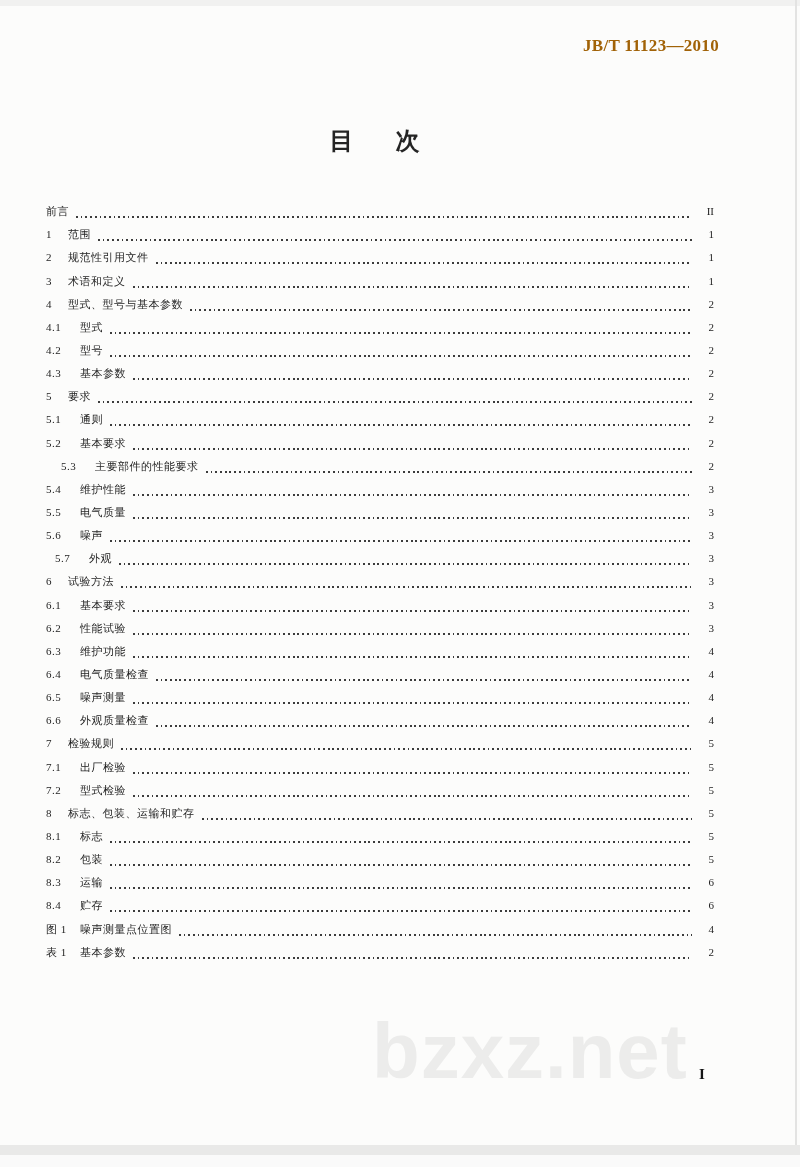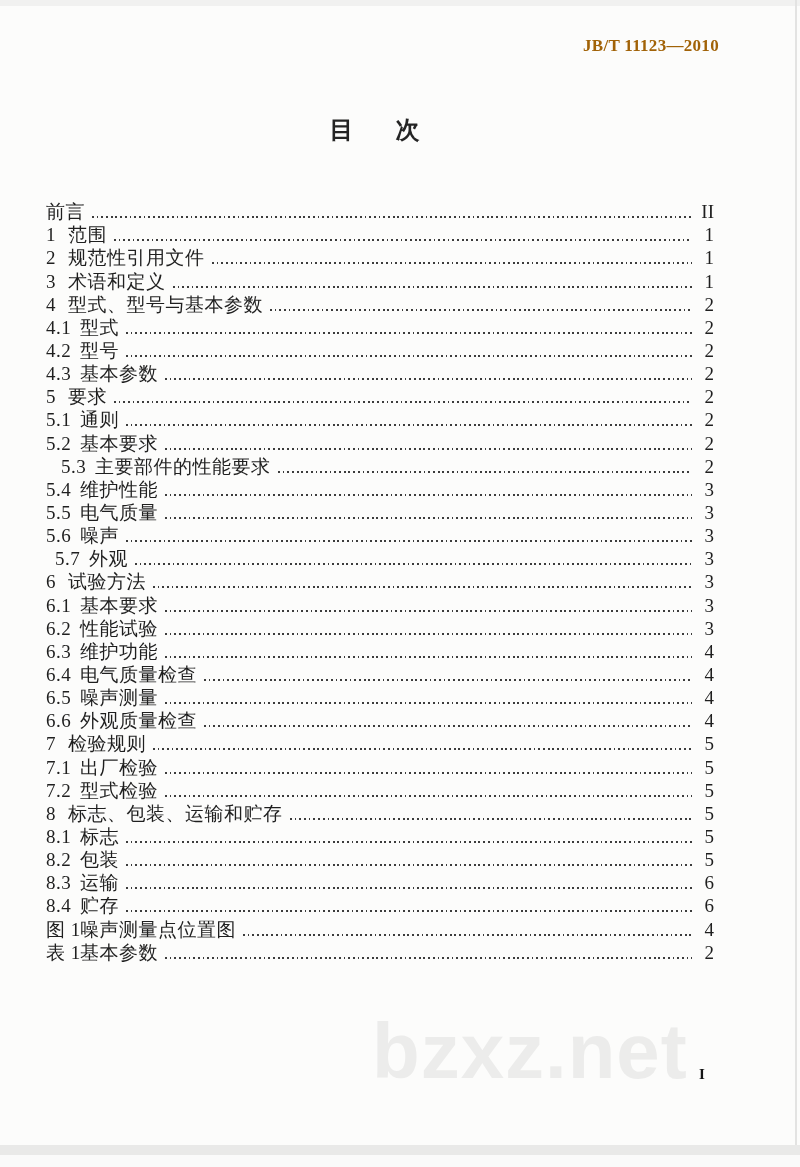--- a/index.html
+++ b/index.html
@@ -30,29 +30,29 @@
     position: absolute; top: 0; left: 795px; width: 2px; height: 1148px;
     background: #e3e3e2;
   }
   .header-code {
     position: absolute; top: 36px; left: 583px; width: 130px;
     font-size: 17px; font-weight: bold; color: #a16207;
     letter-spacing: 0.3px; white-space: nowrap;
     font-family: "Liberation Serif", "DejaVu Serif", serif;
   }
   .title {
-    position: absolute; top: 114px; left: 0; width: 758px; margin: 0;
+    position: absolute; top: 125px; left: 0; width: 758px; margin: 0;
     text-align: center;
     font-size: 24px; font-weight: bold; color: #242424;
     letter-spacing: 9px;
     font-family: "Liberation Sans", "DejaVu Sans", sans-serif;
   }
   .toc {
     position: absolute; top: 199px; left: 46px; width: 668px;
-    font-size: 19px; color: #1f1f1f;
+    font-size: 11px; color: #1f1f1f;
   }
   .toc-row {
     display: flex; align-items: flex-end;
     height: 23.15px; line-height: 21px;
     white-space: nowrap;
   }
   .toc-row .num {
     display: inline-block; flex: 0 0 auto;
     letter-spacing: 0.5px;
   }

